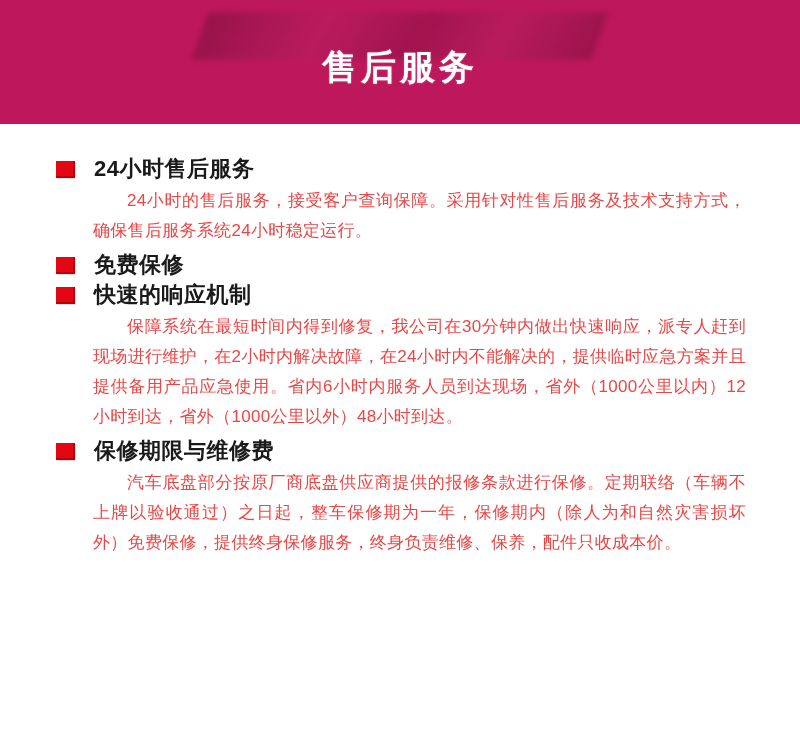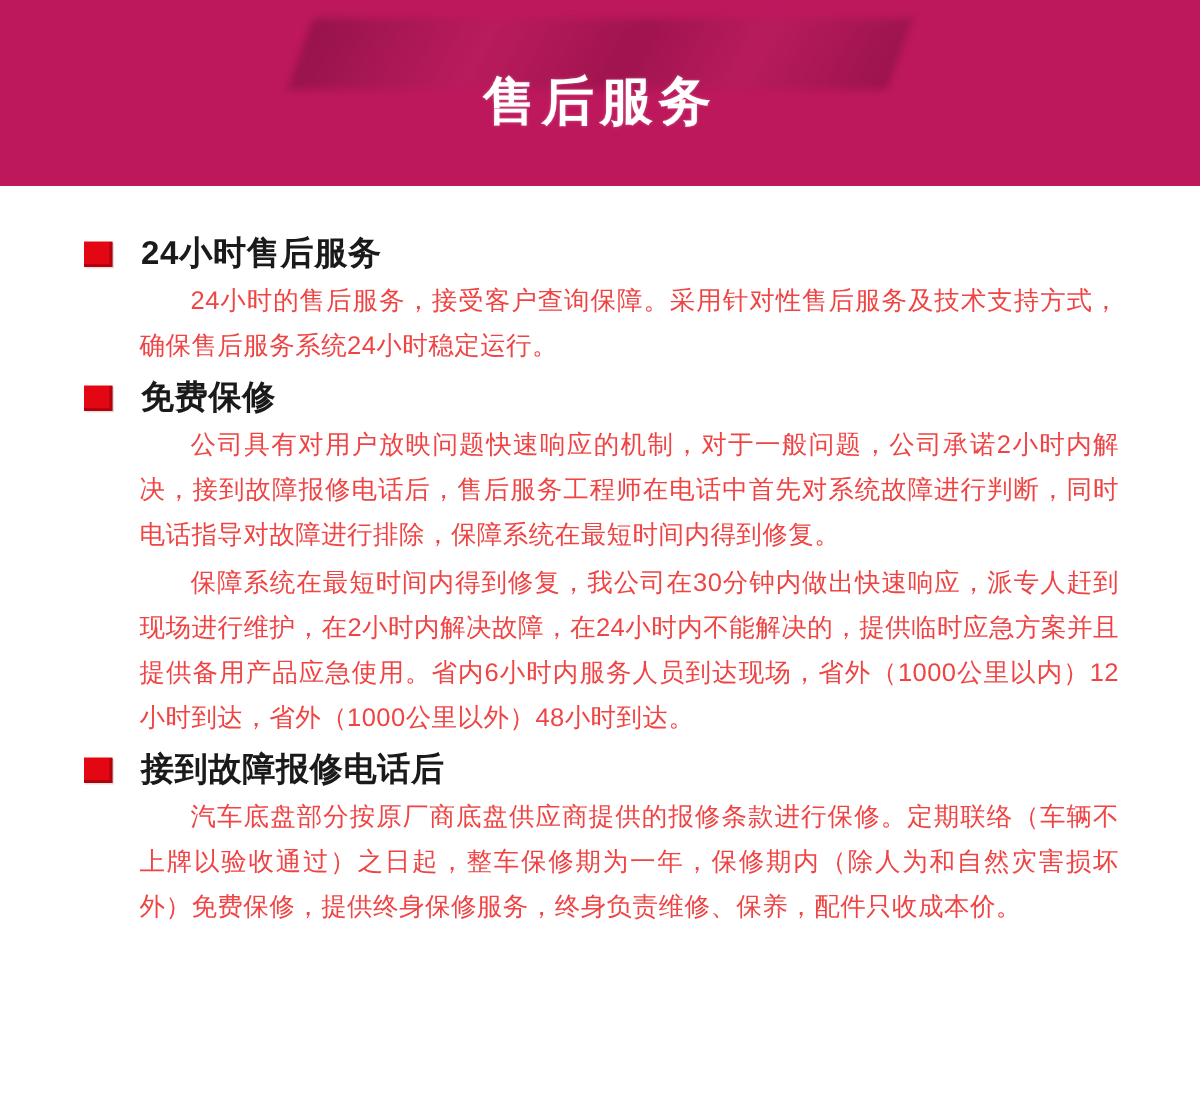--- a/index.html
+++ b/index.html
@@ -95,22 +95,25 @@
     <span class="bullet-square"></span>
     <span class="section-heading">24小时售后服务</span>
   </div>
   <p class="para">24小时的售后服务，接受客户查询保障。采用针对性售后服务及技术支持方式，确保售后服务系统24小时稳定运行。</p>
 
   <div class="heading-row">
     <span class="bullet-square"></span>
     <span class="section-heading">免费保修</span>
   </div>
 
-  <p class="para">公司具有对用户放映问题快速响应的机制，对于一般问题，公司承诺2小时内解决，接到故障报修电话后，售后服务工程师在电话中首先对系统故障进行判断，同时电话指导对故障进行排除，保障系统在最短时间内得到修复。</p>
+  <div class="heading-row">
+    <span class="bullet-square"></span>
+    <span class="section-heading">快速的响应机制</span>
+  </div>
   <p class="para">保障系统在最短时间内得到修复，我公司在30分钟内做出快速响应，派专人赶到现场进行维护，在2小时内解决故障，在24小时内不能解决的，提供临时应急方案并且提供备用产品应急使用。省内6小时内服务人员到达现场，省外（1000公里以内）12小时到达，省外（1000公里以外）48小时到达。</p>
 
   <div class="heading-row">
     <span class="bullet-square"></span>
-    <span class="section-heading">接到故障报修电话后</span>
+    <span class="section-heading">保修期限与维修费</span>
   </div>
   <p class="para">汽车底盘部分按原厂商底盘供应商提供的报修条款进行保修。定期联络（车辆不上牌以验收通过）之日起，整车保修期为一年，保修期内（除人为和自然灾害损坏外）免费保修，提供终身保修服务，终身负责维修、保养，配件只收成本价。</p>
 
 </div>
 
 </body></html>

